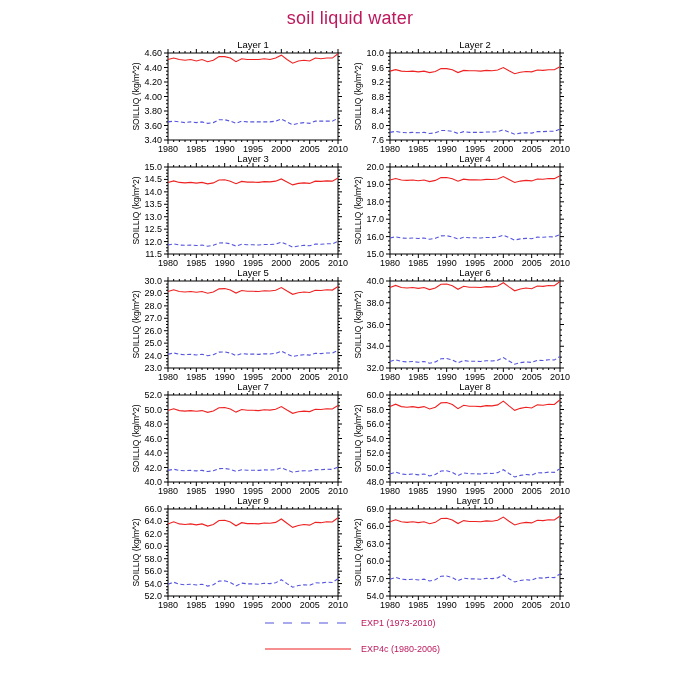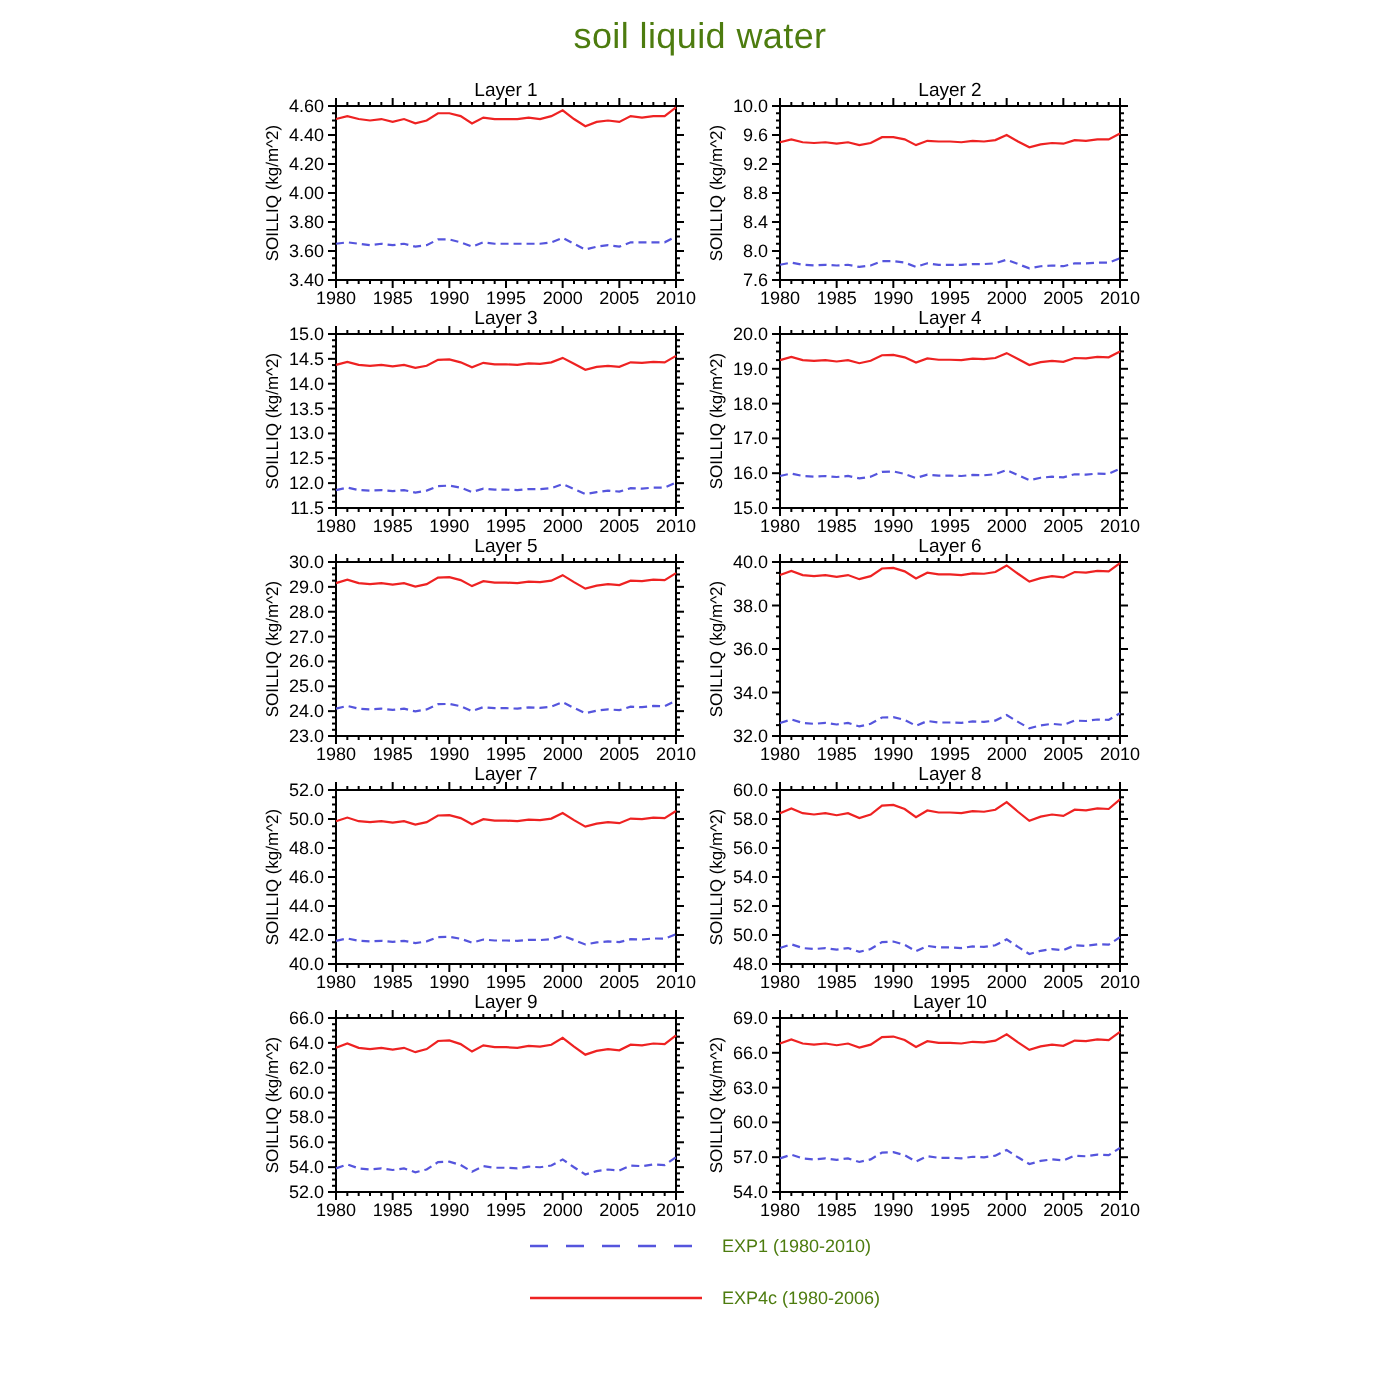--- a/index.html
+++ b/index.html
@@ -1,17 +1,17 @@
 <!DOCTYPE html>
 <html><head>
 <meta charset="utf-8">
 <style>
   html,body{margin:0;padding:0;background:#ffffff;}
   .page{position:relative;width:700px;height:700px;background:#fff;overflow:hidden;
-        font-family:"Liberation Sans",sans-serif;color:#4d7c0f;}
+        font-family:"Liberation Sans",sans-serif;color:#be185d;}
   .main-title{position:absolute;top:8px;left:0;width:700px;text-align:center;
               font-size:18px;font-weight:400;letter-spacing:0.2px;}
   .grid{position:absolute;left:130px;top:39px;display:grid;
         grid-template-columns:222px 228px;grid-auto-rows:114px;}
   .subplot{margin:0;padding:0;overflow:visible;}
   .subplot svg{display:block;overflow:visible;}
   svg text{fill:#000;font-family:"Liberation Sans",sans-serif;}
   .tick{stroke:#000;stroke-width:1;}
   .frame{fill:none;stroke:#000;stroke-width:1;}
   .axlbl{font-size:9px;}
@@ -1369,21 +1369,21 @@
           <polyline points="38.00,84.18 43.67,82.32 49.33,84.18 55.00,84.70 60.67,84.18 66.33,84.93 72.00,84.18 77.67,85.98 83.33,84.70 89.00,81.28 94.67,81.05 100.33,82.61 106.00,85.75 111.67,83.14 117.33,83.89 123.00,83.89 128.67,84.18 134.33,83.37 140.00,83.66 145.67,82.85 151.33,80.00 157.00,83.66 162.67,87.02 168.33,85.46 174.00,84.70 179.67,85.22 185.33,82.85 191.00,83.14 196.67,82.32 202.33,82.61 208.00,78.96" fill="none" stroke="#5555dd" stroke-width="1.1" stroke-dasharray="4 2.5"></polyline>
         </svg>
       </figure>
   </div>
 
   <div class="legend">
     <div class="legend-row">
       <svg width="88" height="10">
         <line x1="1" y1="5" x2="87" y2="5" stroke-width="1.2" stroke-dasharray="9 9" stroke="#5555dd"></line>
       </svg>
-      <span class="legend-label">EXP1 (1980-2010)</span>
+      <span class="legend-label">EXP1 (1973-2010)</span>
     </div>
     <div class="legend-row">
       <svg width="88" height="10">
         <line x1="1" y1="5" x2="87" y2="5" stroke-width="1.2" stroke="#ee2222"></line>
       </svg>
       <span class="legend-label">EXP4c (1980-2006)</span>
     </div>
   </div>
 </div>
 

